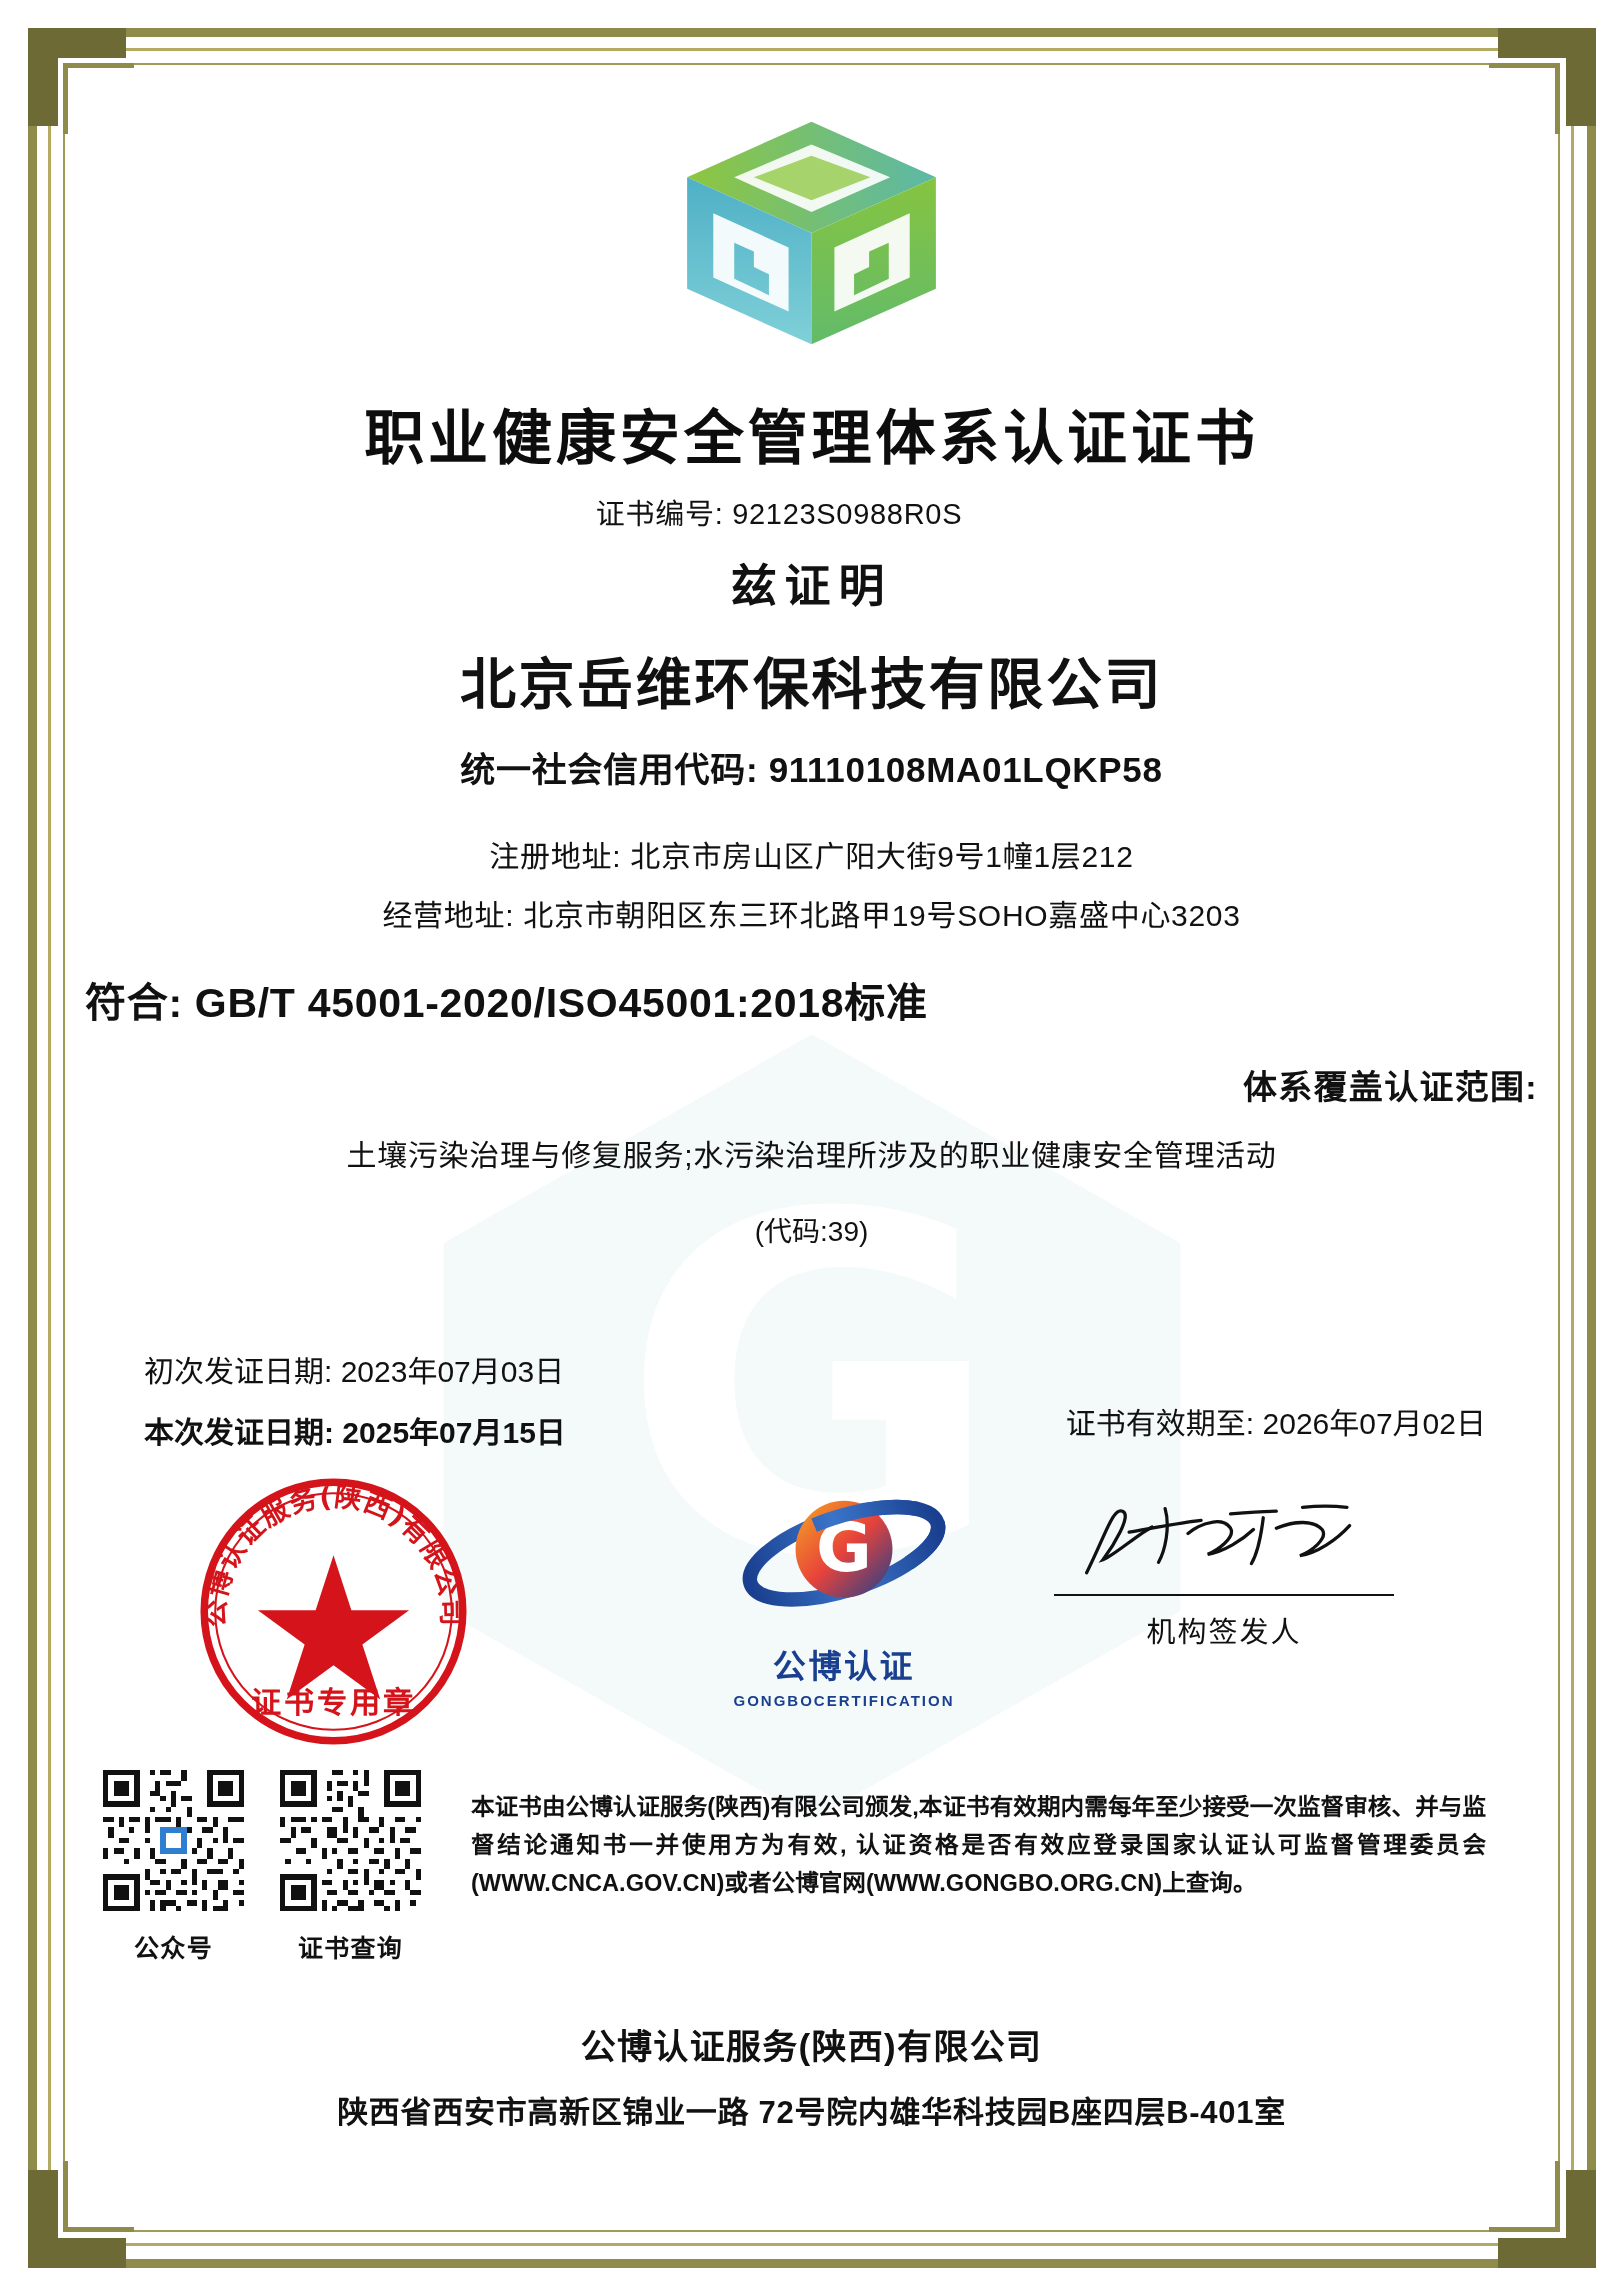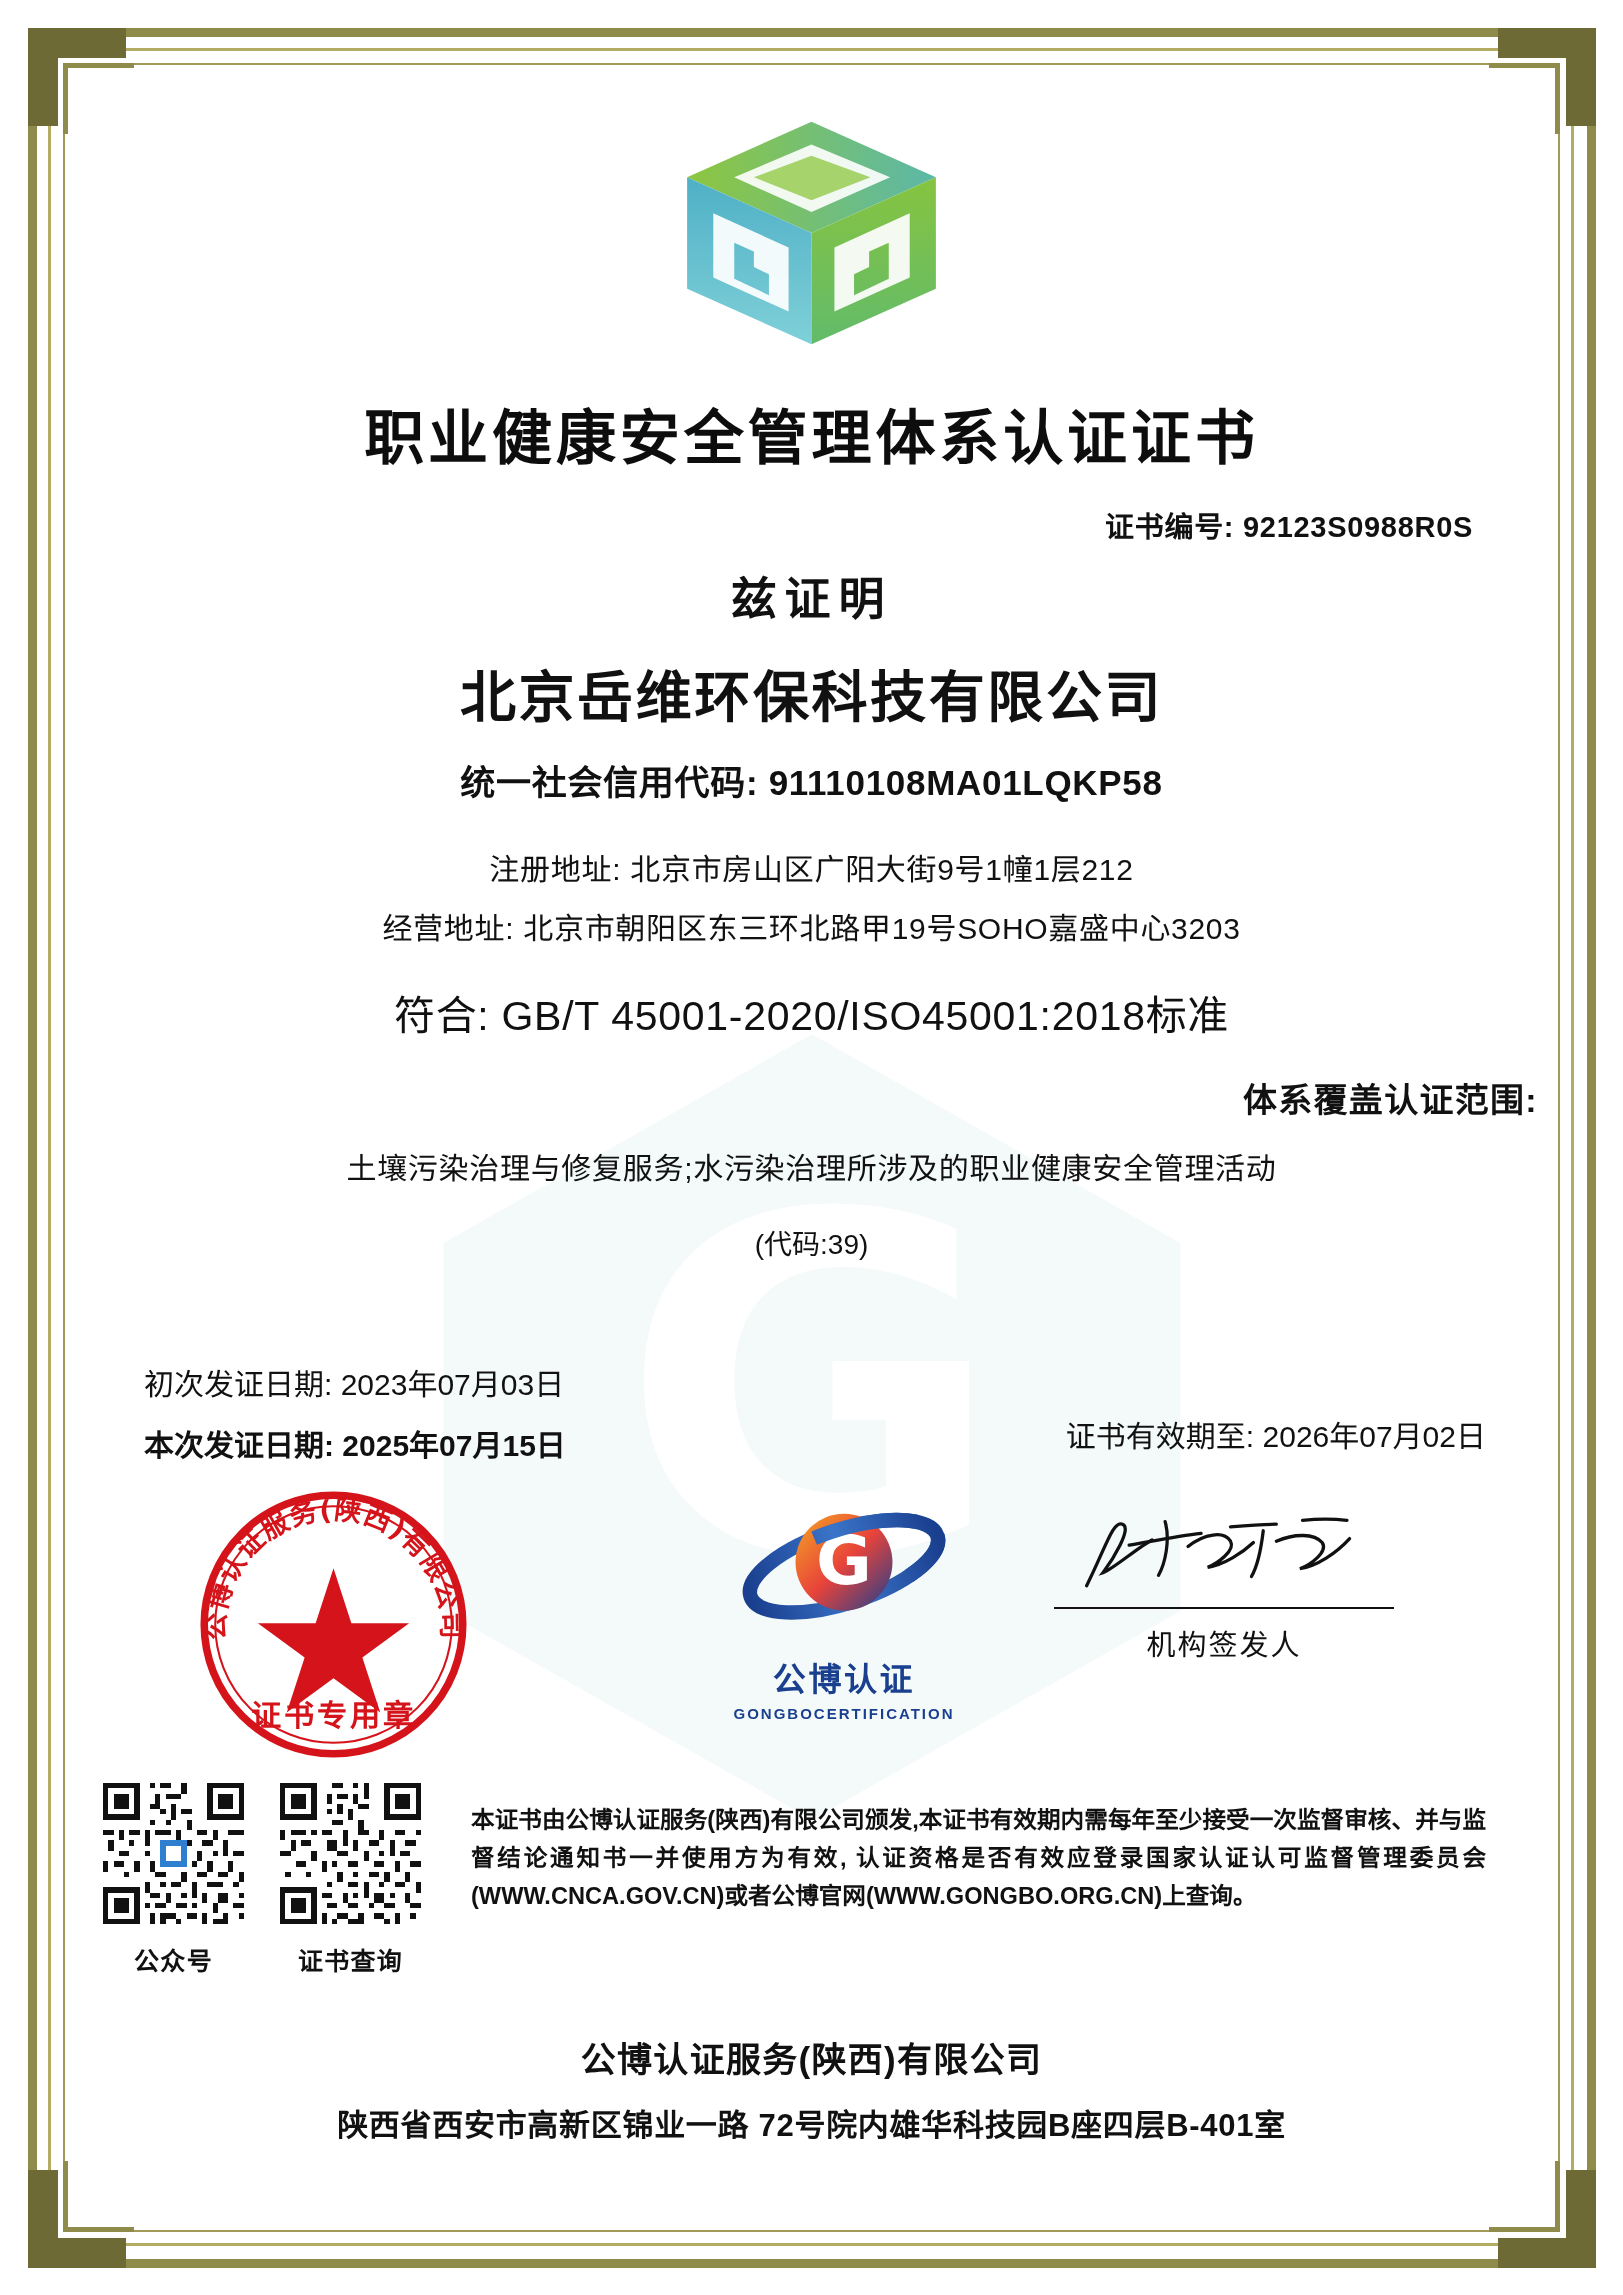--- a/index.html
+++ b/index.html
@@ -94,25 +94,25 @@
     margin: 38px 0 0 0;
     text-align: center;
     font-size: 60px;
     letter-spacing: 3.9px;
     font-weight: bold;
     color: #0d0d0d;
     font-family: "DejaVu Sans", "Liberation Sans", sans-serif;
   }
 
   .cert-no-row {
-    margin-top: 27px;
-    text-align: right;
+    margin-top: 14px;
+    text-align: center;
     padding-right: 65px;
     font-size: 29px;
-    font-weight: bold;
+    font-weight: normal;
     letter-spacing: 0.7px;
   }
 
   .hereby {
     margin-top: 17px;
     text-align: center;
     font-size: 46px;
     font-weight: bold;
     letter-spacing: 7.9px;
   }
@@ -136,23 +136,22 @@
   .addr {
     margin-top: 40px;
     text-align: center;
     font-size: 30px;
     letter-spacing: 0.7px;
   }
   .addr + .addr { margin-top: 15.7px; }
 
   .standard {
     margin-top: 34px;
-    text-align: center;
     font-size: 41px;
-    font-weight: normal;
+    font-weight: bold;
     letter-spacing: 0.7px;
   }
 
   .scope-label {
     margin-top: 31px;
     text-align: right;
     font-size: 34px;
     font-weight: bold;
     letter-spacing: 1.3px;
   }

